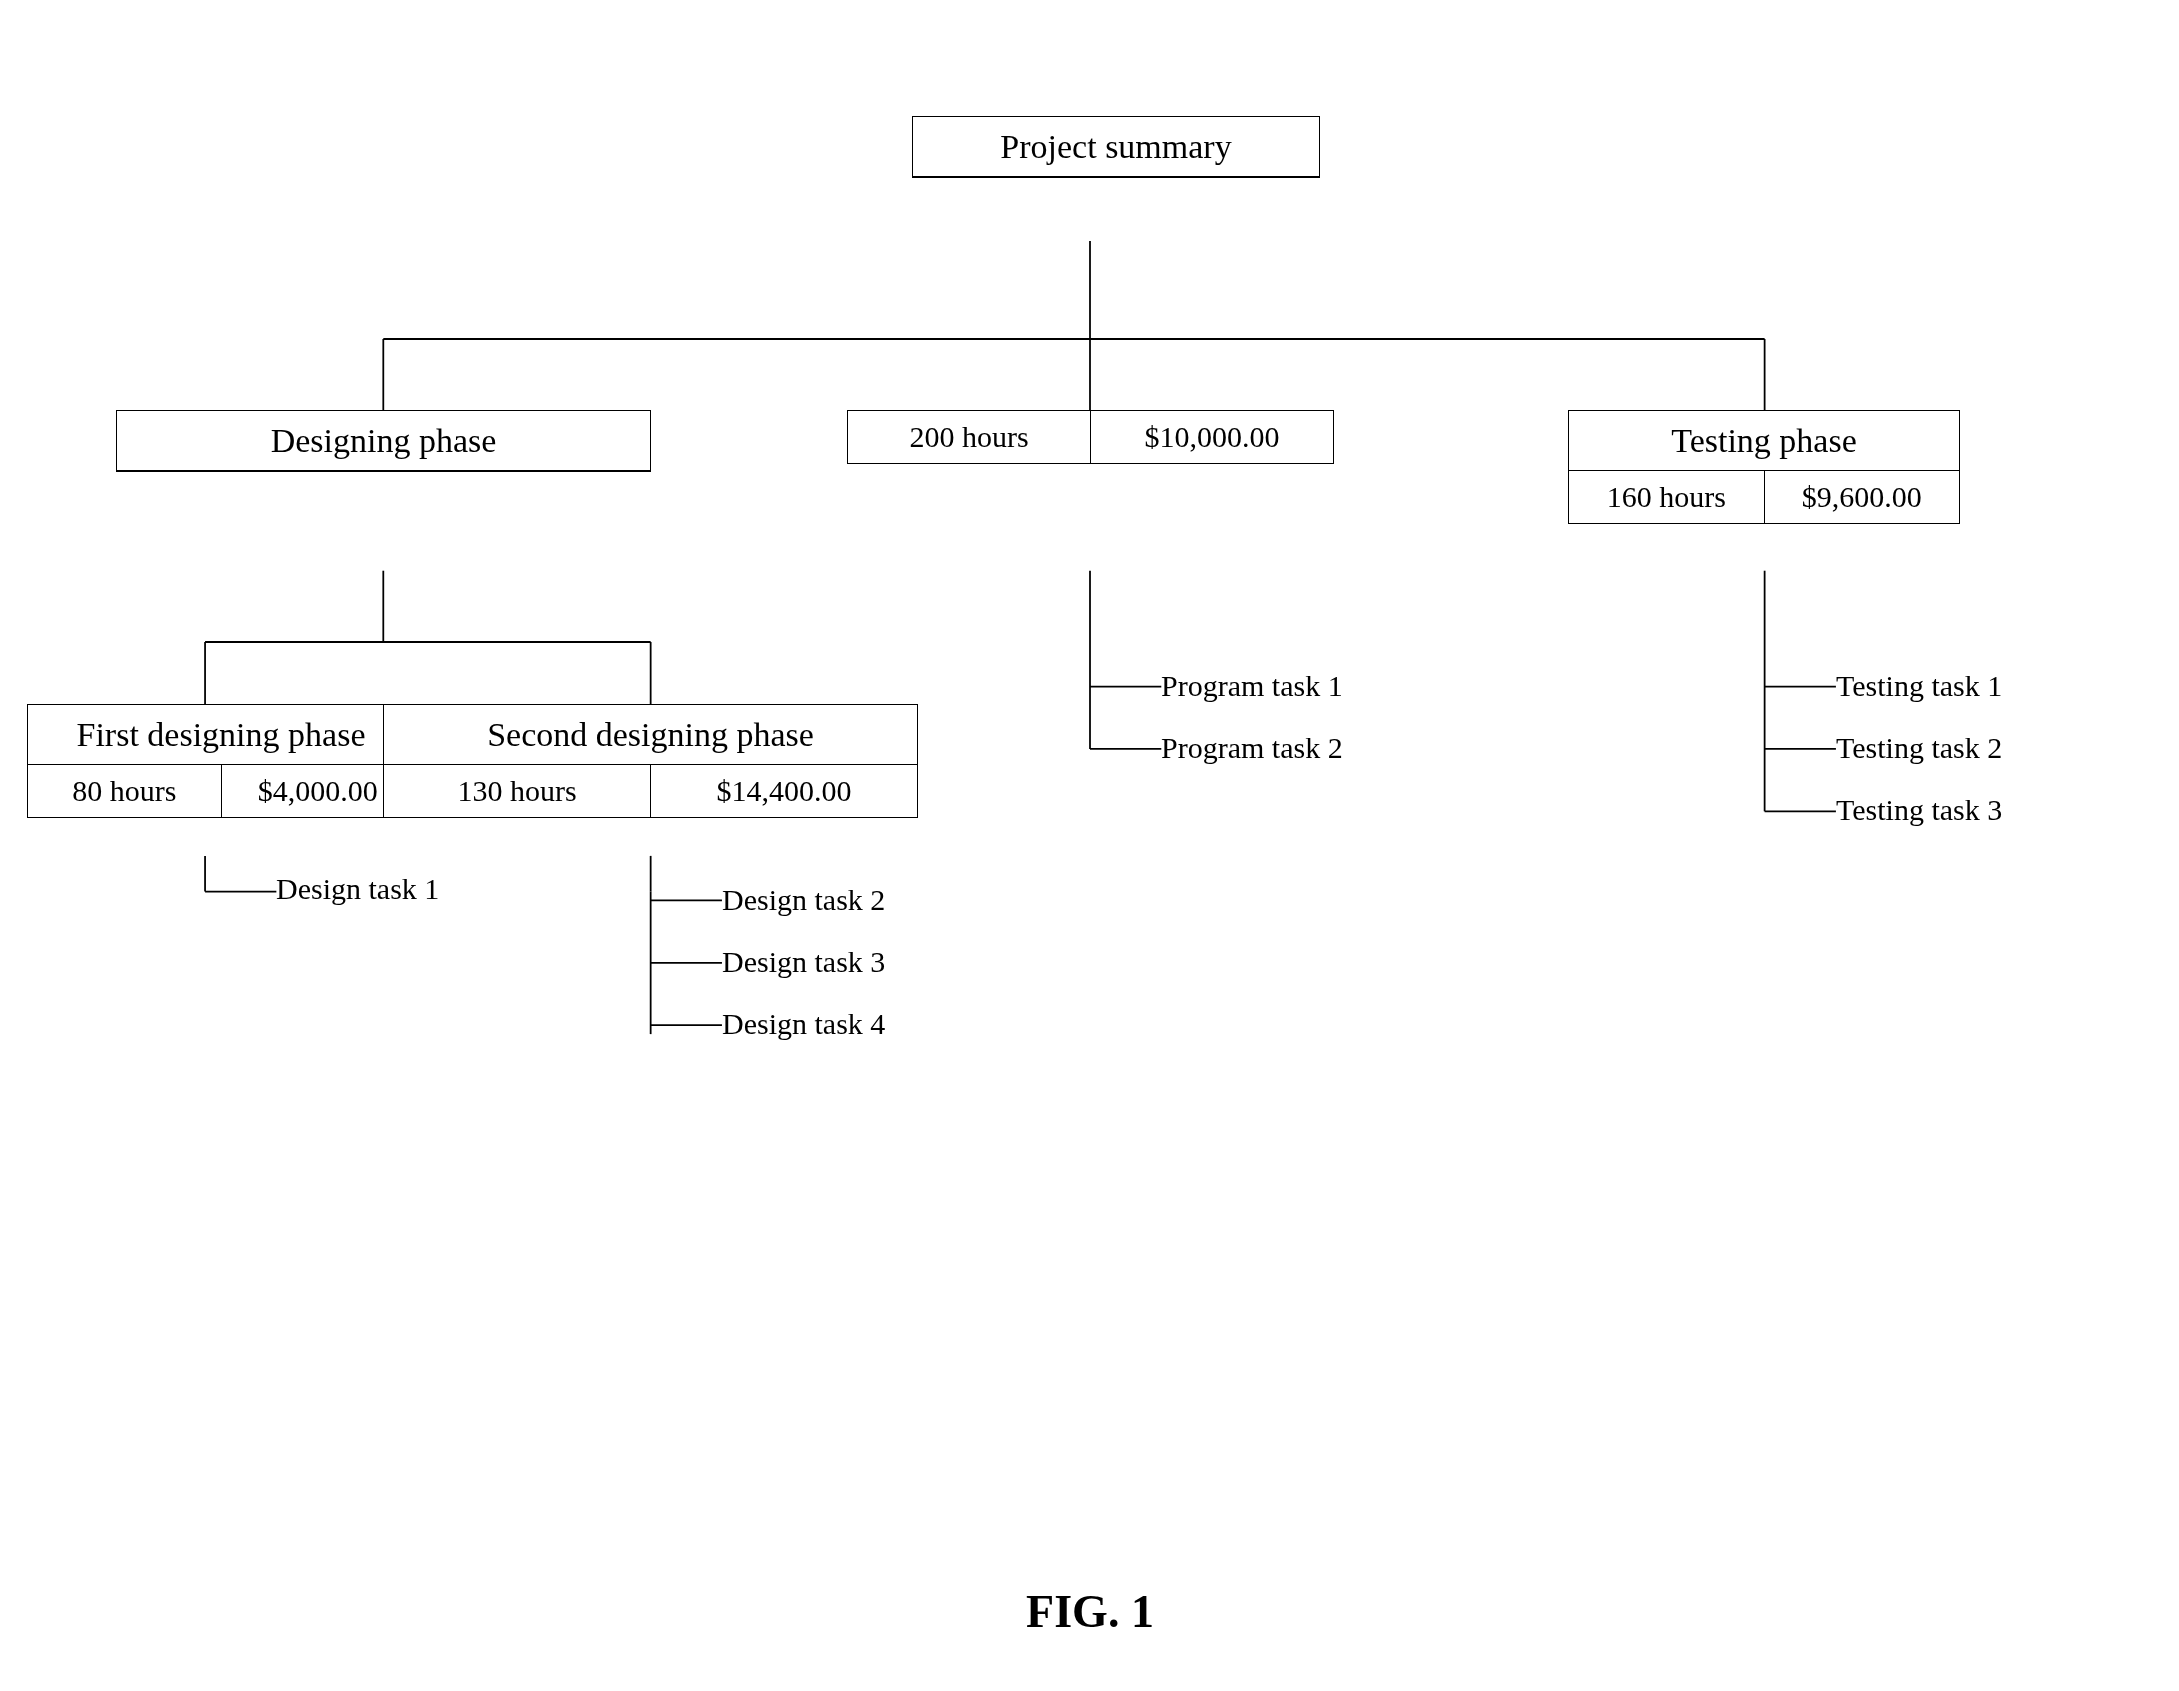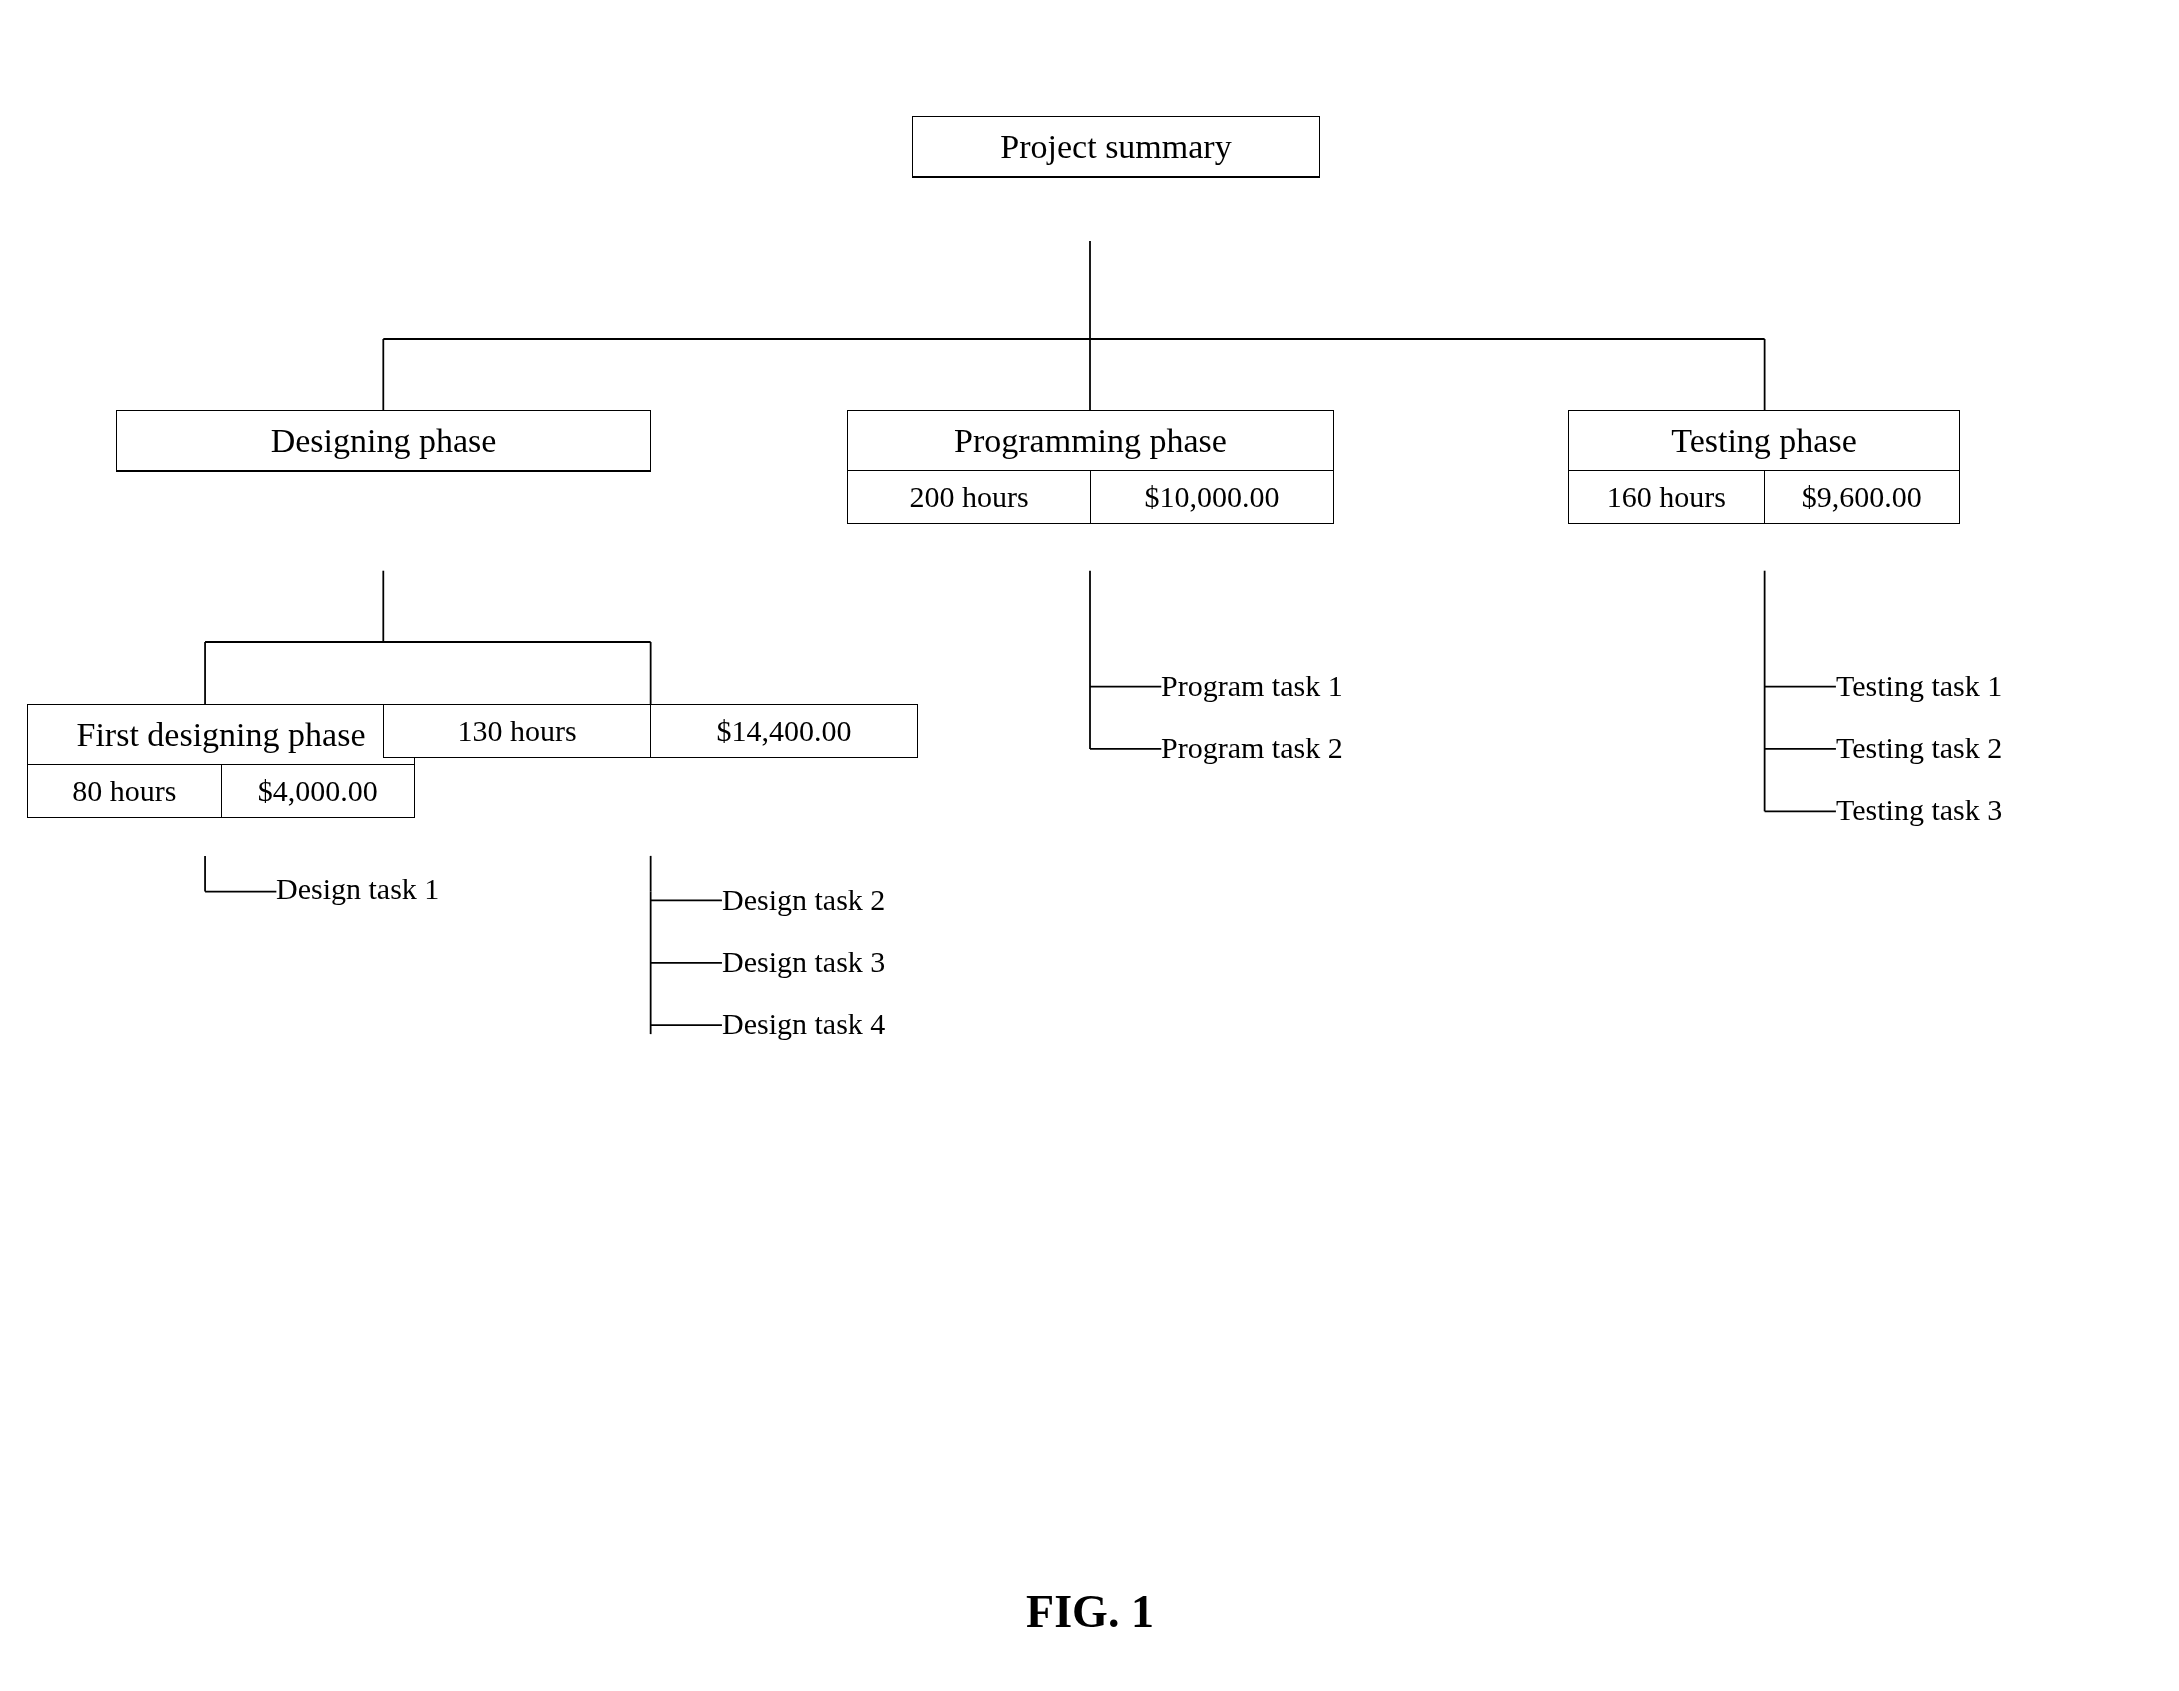--- a/index.html
+++ b/index.html
@@ -137,21 +137,20 @@
 
   <div class="node" style="left:912px; top:80px; width:408px;">
     <div class="node-title">Project summary</div>
   </div>
 
   <div class="node" style="left:116px; top:374px; width:535px;">
     <div class="node-title">Designing phase</div>
   </div>
 
   <div class="node" style="left:847px; top:374px; width:487px;">
-    <div class="node-title">Programming phase</div>
     <div class="node-data">
       <div class="node-data-left">200 hours</div>
       <div class="node-data-right">$10,000.00</div>
     </div>
   </div>
 
   <div class="node" style="left:1568px; top:374px; width:392px;">
     <div class="node-title">Testing phase</div>
     <div class="node-data">
       <div class="node-data-left">160 hours</div>
@@ -161,20 +160,21 @@
 
   <div class="node" style="left:27px; top:668px; width:388px;">
     <div class="node-title">First designing phase</div>
     <div class="node-data">
       <div class="node-data-left">80 hours</div>
       <div class="node-data-right">$4,000.00</div>
     </div>
   </div>
 
   <div class="node" style="left:383px; top:668px; width:535px;">
+    <div class="node-title">Second designing phase</div>
     <div class="node-data">
       <div class="node-data-left">130 hours</div>
       <div class="node-data-right">$14,400.00</div>
     </div>
   </div>
 
   <div class="task-item" style="left:276px; top:836px;">Design task 1</div>
 
   <div class="task-item" style="left:722px; top:847px;">Design task 2</div>
 

